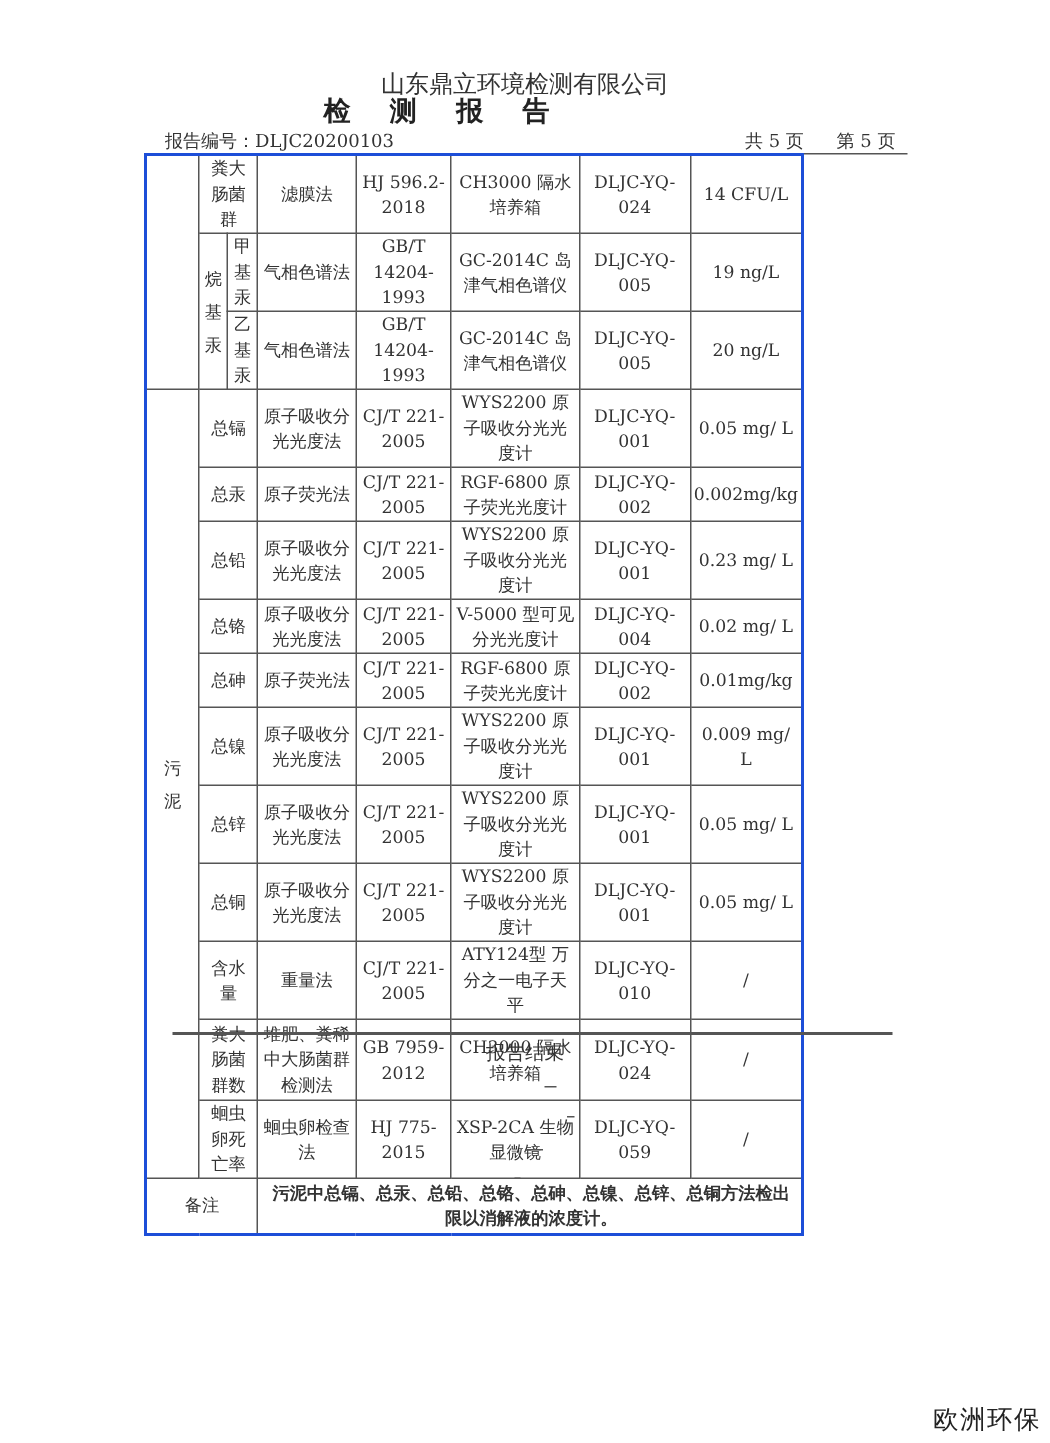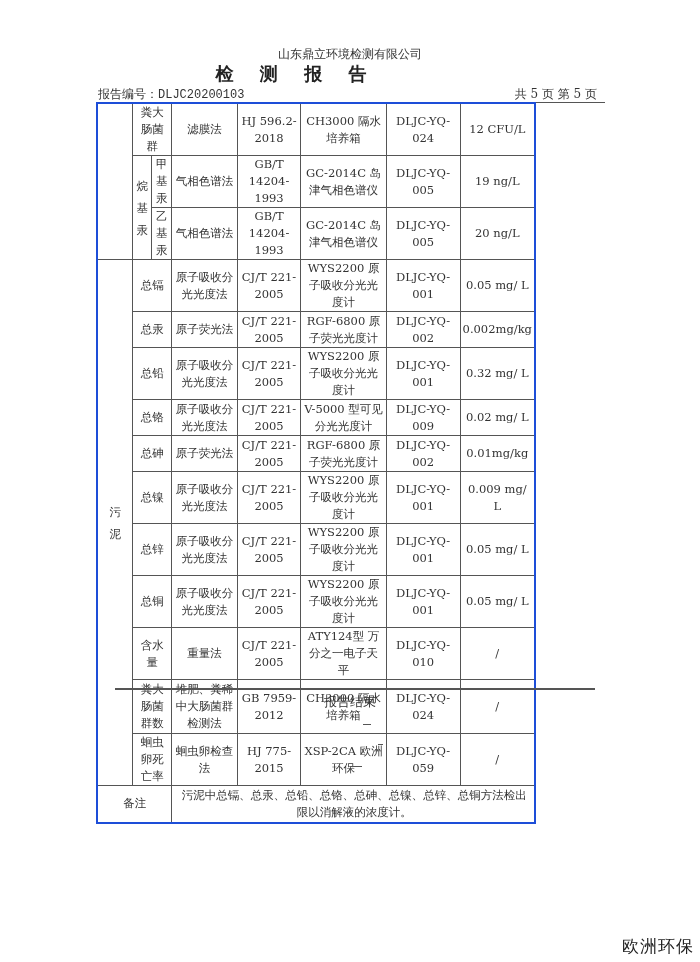--- a/index.html
+++ b/index.html
@@ -1,44 +1,44 @@
 <!DOCTYPE html>
 <html><head>
 <meta charset="utf-8">
 <style>
   html, body { margin:0; padding:0; }
   body {
     width:700px; height:962px; background:#ffffff; position:relative; overflow:hidden;
     font-family: "DejaVu Serif", "Liberation Serif", serif; color:#2a2a2a;
   }
-  .company { position:absolute; top:46px; left:0; width:700px; text-align:center; font-size:12px; color:#333; }
+  .company { position:absolute; top:46px; left:0; width:700px; text-align:center; font-size:16px; color:#333; }
   .title { position:absolute; top:62px; left:0; width:592px; text-align:center; font-size:18px; font-weight:bold; letter-spacing:10px; color:#222; }
   .meta-row { position:absolute; top:86px; left:98px; width:507px; height:16px; font-size:12px; color:#333; border-bottom:1px solid #555; }
-  .report-no { position:absolute; left:0; top:0;font-family:Liberation Mono, monospace; }
+  .report-no { position:absolute; left:12px; top:0; }
   .pages { position:absolute; right:8px; top:0; }
-  .pages span { }
+  .pages span { margin-left:18px; }
 
   table.main {
     position:absolute; top:102px; left:96px; width:440px;
     border-collapse:collapse; font-size:11.5px; color:#333;
     border:2px solid #1d4ed8;
   }
   table.main td {
     border:1px solid #555; text-align:center; vertical-align:middle;
     padding:0 2px; line-height:17px;
   }
   .c1 { width:37px; }
   .c1a { width:20px; }
   .c1b { width:22px; }
   .c3 { width:82px; }
   .c4 { width:72px; }
   .c5 { width:96px; }
   .c6 { width:90px; }
   .c7 { width:64px; }
-  .note-text { text-align:left; padding-left:4px !important; }
+  .note-text { text-align:left; padding-left:4px !important;font-weight:bold; }
   .vert { line-height:22px !important;margin-left:17px; }
 
   .end-line { position:absolute; top:688px; left:115px; width:480px; border-top:2px solid #555; }
   .end-text { position:absolute; top:693px; left:0; width:700px; text-align:center; font-size:13px; font-weight:normal; color:#333; }
   .speck { position:absolute; background:#555; height:1px; }
   .watermark { position:absolute; right:6px; bottom:4px; font-size:17px; color:#222; letter-spacing:1px; font-family:Liberation Mono, monospace; }
 </style>
 </head>
 <body>
 
@@ -65,21 +65,21 @@
   </colgroup>
 
   <tbody>
       <tr style="height:36px">
     <td rowspan="3"></td>
     <td colspan="2">粪大肠菌群</td>
     <td>滤膜法</td>
     <td>HJ 596.2-2018</td>
     <td>CH3000 隔水培养箱</td>
     <td>DLJC-YQ-024</td>
-    <td>12 CFU/L</td>
+    <td>14 CFU/L</td>
   </tr>
 
   <tr style="height:37px">
     <td rowspan="2" class="vert">烷基汞</td>
     <td>甲基汞</td>
     <td>气相色谱法</td>
     <td>GB/T 14204-1993</td>
     <td>GC-2014C 岛津气相色谱仪</td>
     <td>DLJC-YQ-005</td>
     <td>19 ng/L</td>
@@ -110,28 +110,28 @@
     <td>RGF-6800 原子荧光光度计</td>
     <td>DLJC-YQ-002</td>
     <td>0.002mg/kg</td>
   </tr>
   <tr style="height:36px">
     <td colspan="2">总铅</td>
     <td>原子吸收分光光度法</td>
     <td>CJ/T 221-2005</td>
     <td>WYS2200 原子吸收分光光度计</td>
     <td>DLJC-YQ-001</td>
-    <td>0.32 mg/ L</td>
+    <td>0.23 mg/ L</td>
   </tr>
   <tr style="height:36px">
     <td colspan="2">总铬</td>
     <td>原子吸收分光光度法</td>
     <td>CJ/T 221-2005</td>
     <td>V-5000 型可见分光光度计</td>
-    <td>DLJC-YQ-009</td>
+    <td>DLJC-YQ-004</td>
     <td>0.02 mg/ L</td>
   </tr>
   <tr style="height:36px">
     <td colspan="2">总砷</td>
     <td>原子荧光法</td>
     <td>CJ/T 221-2005</td>
     <td>RGF-6800 原子荧光光度计</td>
     <td>DLJC-YQ-002</td>
     <td>0.01mg/kg</td>
   </tr>
@@ -172,21 +172,21 @@
     <td>堆肥、粪稀中大肠菌群检测法</td>
     <td>GB 7959-2012</td>
     <td>CH3000 隔水培养箱</td>
     <td>DLJC-YQ-024</td>
     <td>/</td>
   </tr>
   <tr style="height:36px">
     <td colspan="2">蛔虫卵死亡率</td>
     <td>蛔虫卵检查法</td>
     <td>HJ 775-2015</td>
-    <td>XSP-2CA 欧洲环保</td>
+    <td>XSP-2CA 生物显微镜</td>
     <td>DLJC-YQ-059</td>
     <td>/</td>
   </tr>
 
   <tr style="height:37px">
     <td colspan="3">备注</td>
     <td colspan="5" class="note-text">污泥中总镉、总汞、总铅、总铬、总砷、总镍、总锌、总铜方法检出限以消解液的浓度计。</td>
   </tr>
 </tbody>
   </table>

